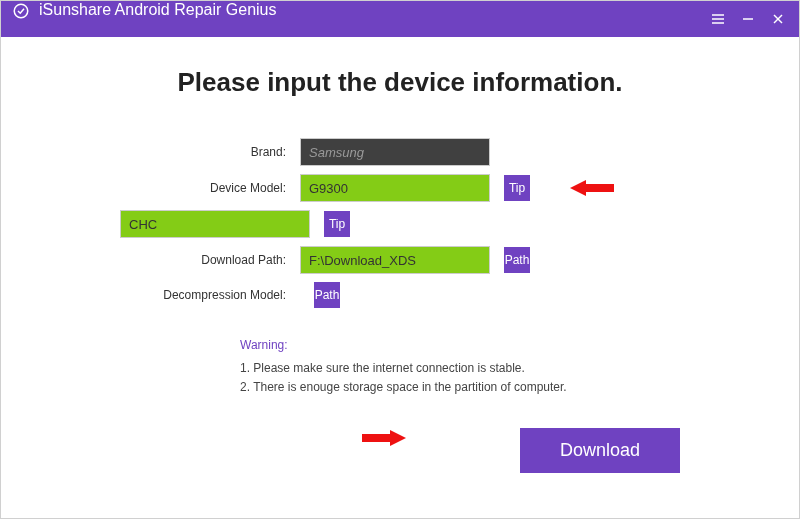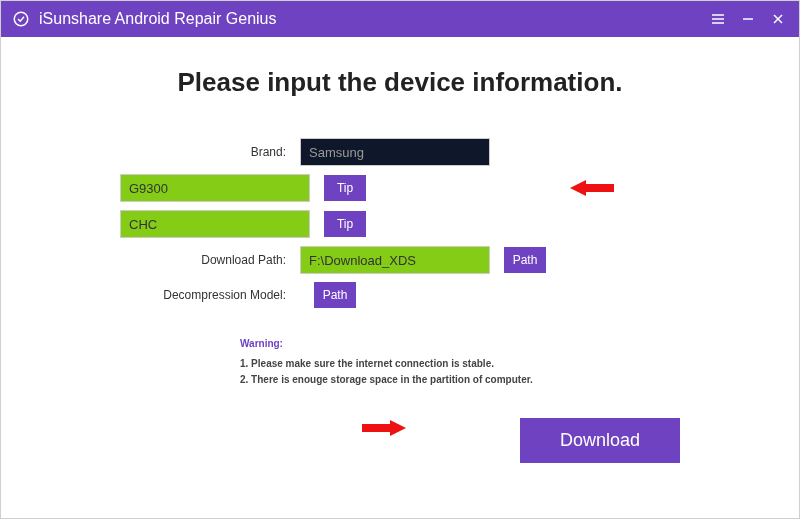--- a/index.html
+++ b/index.html
@@ -8,21 +8,20 @@
     background: #fff;
     width: 800px;
     height: 519px;
     overflow: hidden;
     border: 1px solid #d0d0d0;
   }
   .titlebar {
     background: #6f42c1;
     height: 36px;
     display: flex;
-    align-items: center;
     padding: 0 6px 0 10px;
     color: #fff;
   }
   .titlebar .app-icon {
     width: 20px; height: 20px;
     display: inline-flex; align-items: center; justify-content: center;
     margin-right: 8px;
   }
   .titlebar .title {
     font-size: 16px;
@@ -66,49 +65,49 @@
   .field {
     width: 190px;
     height: 28px;
     border: 1px solid #ccc;
     padding: 0 8px;
     font-size: 13px;
     color: #333;
     background: #84cc16;
   }
   .field[disabled] {
-    background: #0f172a;
+    background: #404040;
     color: #999;
+    font-style: italic;
   }
   .side-btn {
     margin-left: 14px;
-    width: 42px;
+    width: 26px;
     height: 26px;
     background: #6f42c1;
     color: #fff;
     border: none;
     font-size: 12px;
     cursor: pointer;
     display: inline-flex;
     align-items: center;
     justify-content: center;
   }
   .arrow {
     position: absolute;
     display: inline-flex;
     align-items: center;
   }
   .arrow-right { left: 450px; }
   .arrow-left  { left: 242px; }
   .warning-block {
     margin: 28px 0 0 120px;
-    font-size: 10px;
+    font-size: 12px;
     color: #444;
     line-height: 1.6;
-    font-weight: bold;
   }
   .warning-title {
     color: #6f42c1;
     margin-bottom: 4px;
   }
   .download-row {
     position: relative;
     margin-top: 30px;
     display: flex;
     justify-content: flex-end;
@@ -158,20 +157,21 @@
   <h1 class="heading">Please input the device information.</h1>
 
   <div class="form">
 
     <div class="row">
       <div class="label">Brand:</div>
       <input class="field" disabled="" value="Samsung" style="">
     </div>
 
     <div class="row">
+      <div class="label">Device Model:</div>
       <input class="field" value="G9300" style="">
       <button class="side-btn">Tip</button>
       <span class="arrow arrow-right">
         <svg width="44" height="20" viewBox="0 0 44 20">
             <polygon points="0,10 16,2 16,6 44,6 44,14 16,14 16,18" fill="#e11"></polygon>
           </svg>
       </span>
     </div>
 
     <div class="row">

